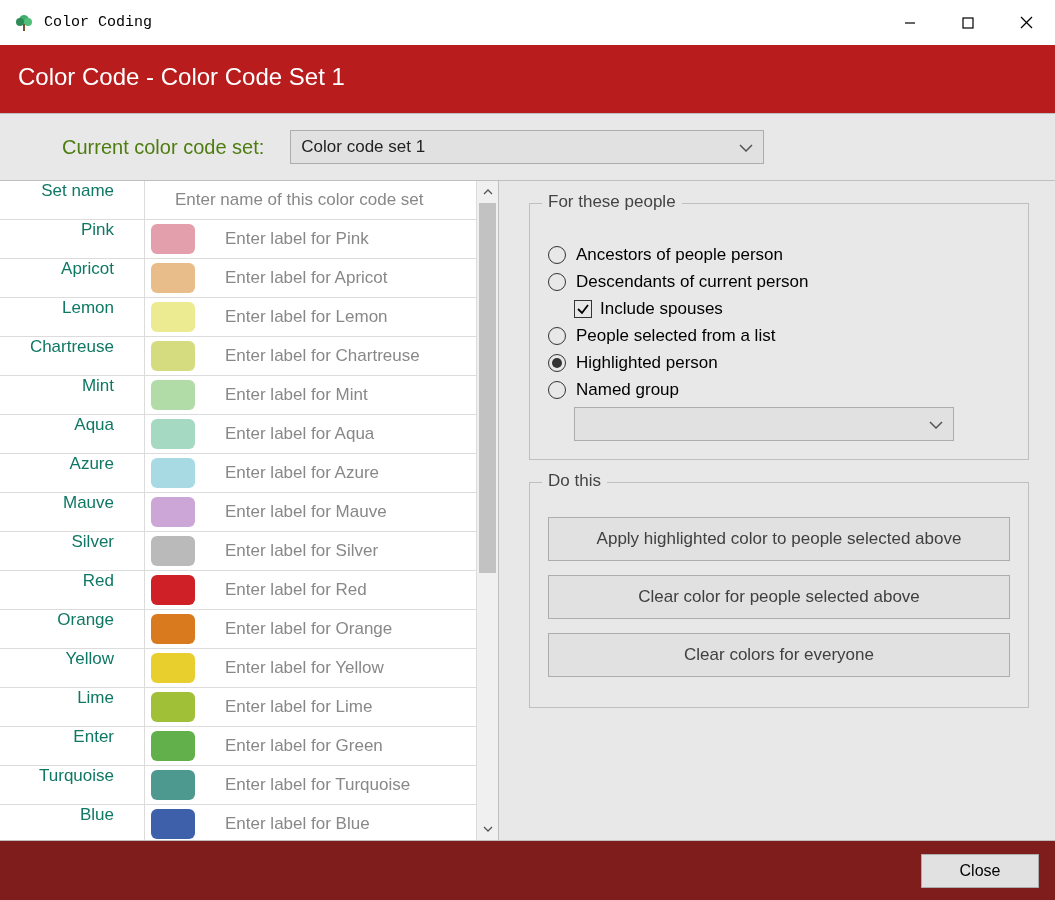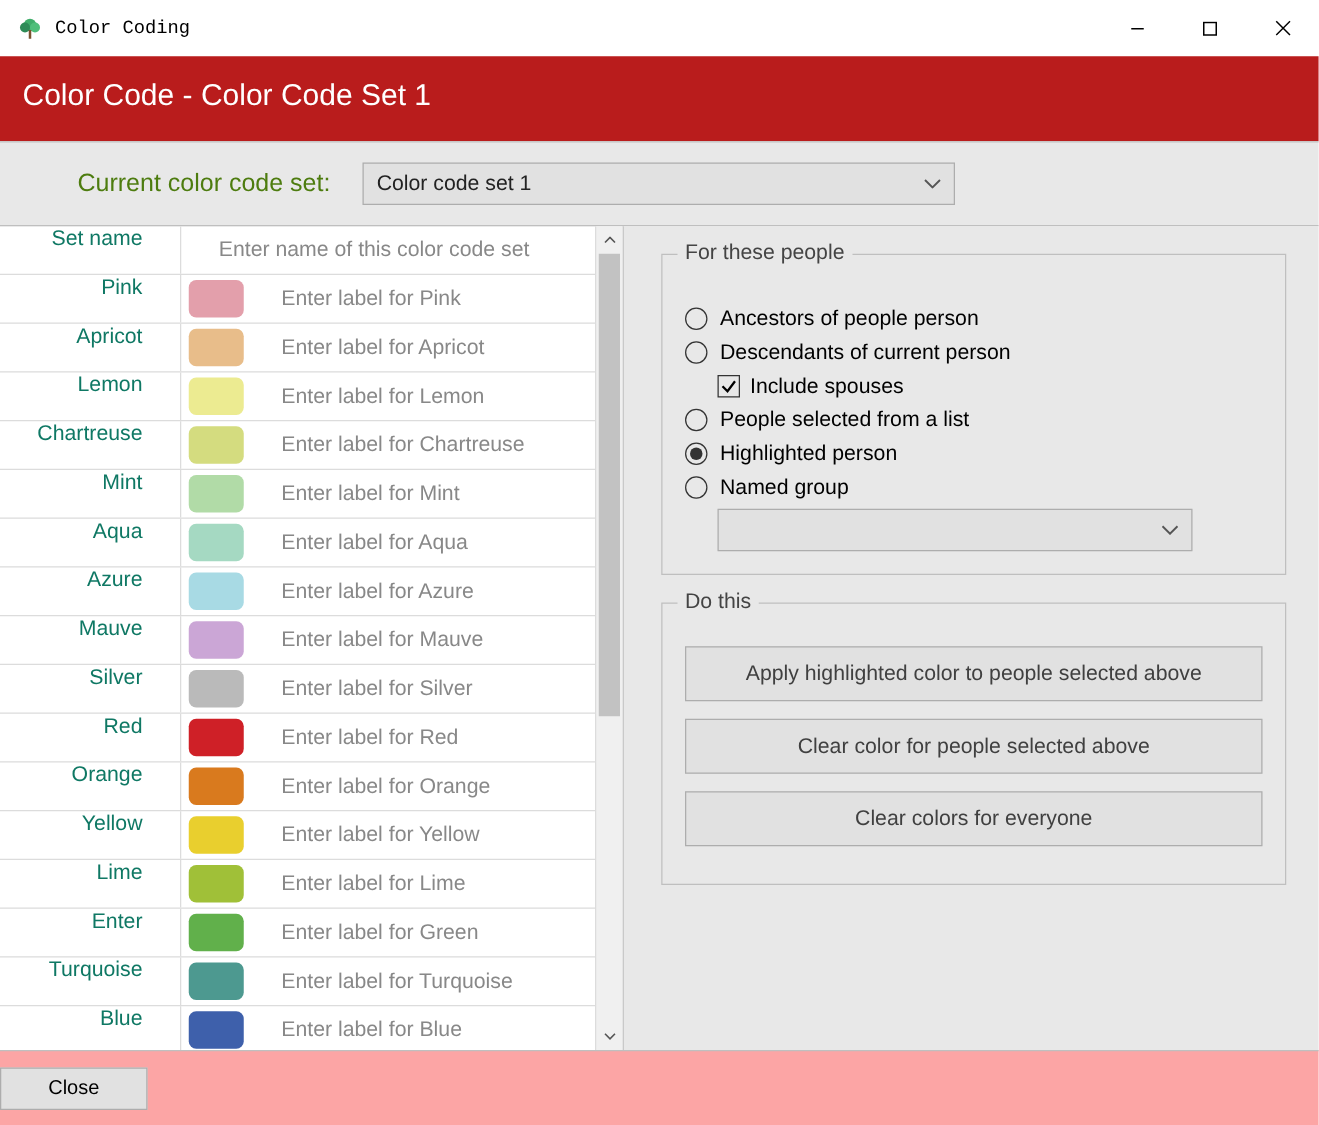--- a/index.html
+++ b/index.html
@@ -301,24 +301,25 @@
       margin-bottom: 14px;
     }
     
     .action-btn:last-child {
       margin-bottom: 12px;
     }
     
     
     .footer {
       height: 60px;
-      background: #fca5a5;
+      background: #7f1d1d;
       border-top: 1px solid #bfbfbf;
       display: flex;
       align-items: center;
+      justify-content: flex-end;
       padding-right: 16px;
     }
     
     .close-btn {
       width: 118px;
       height: 34px;
       background: #e1e1e1;
       border: 1px solid #adadad;
       font-family: inherit;
       font-size: 16px;

